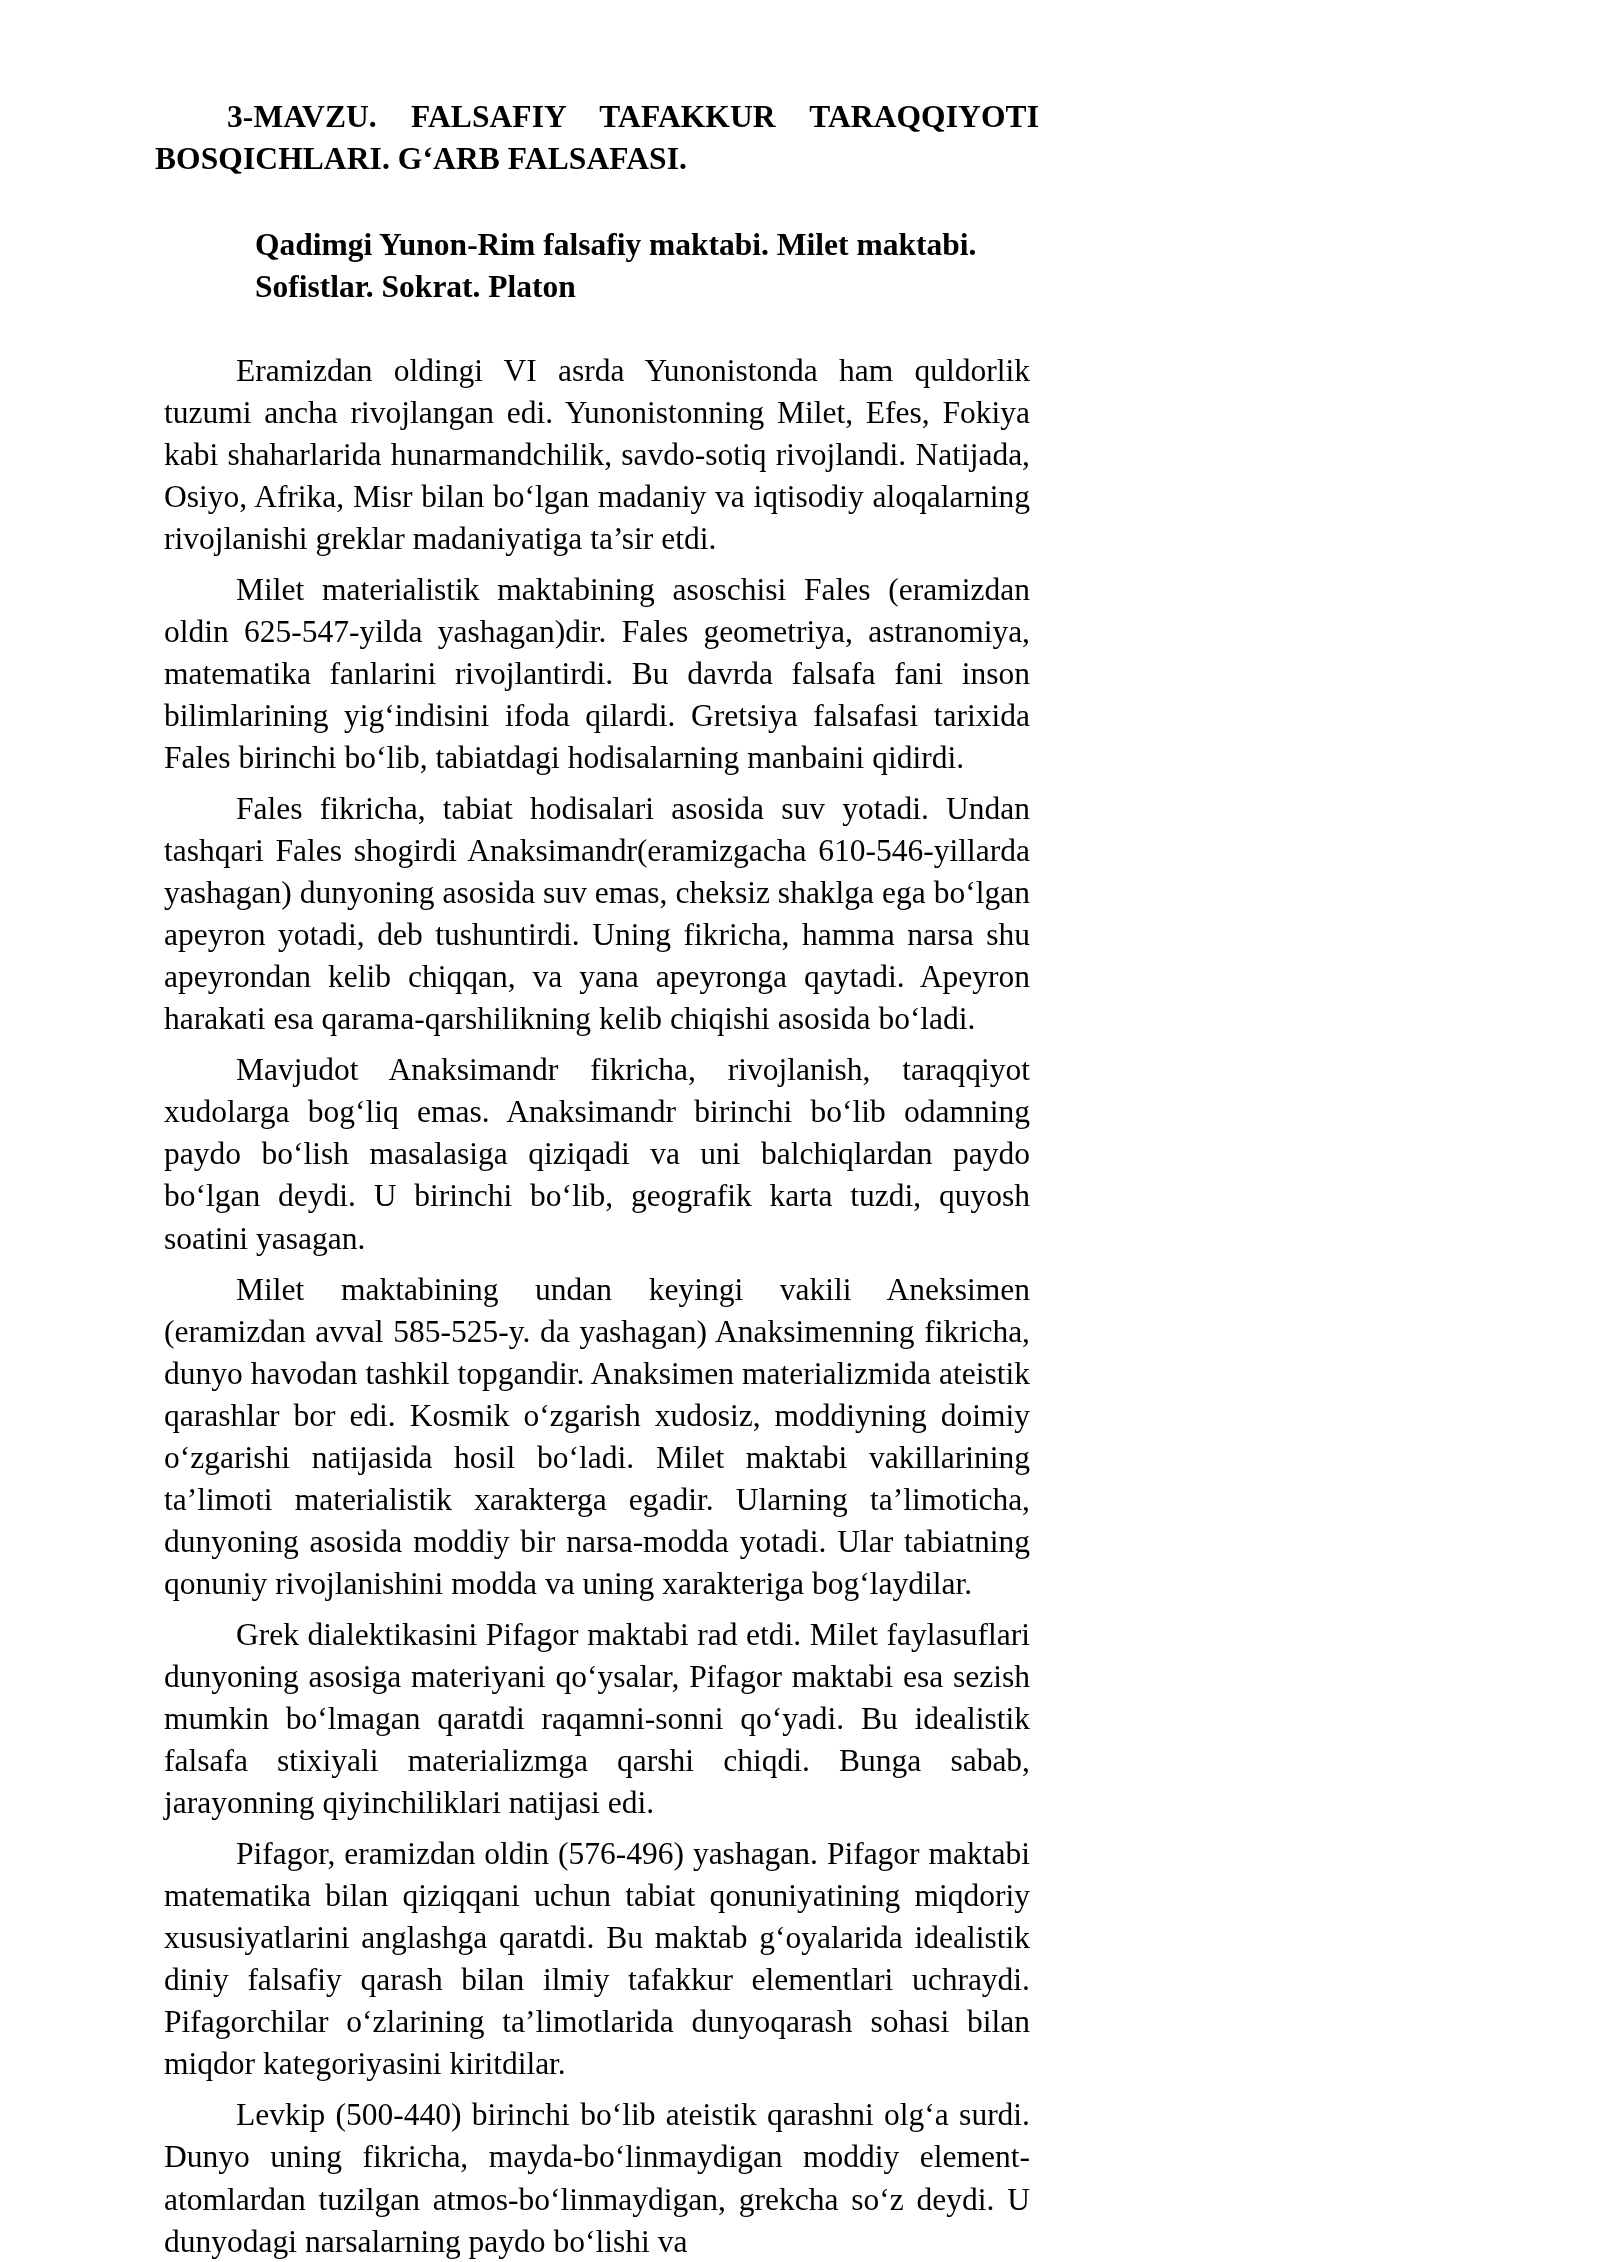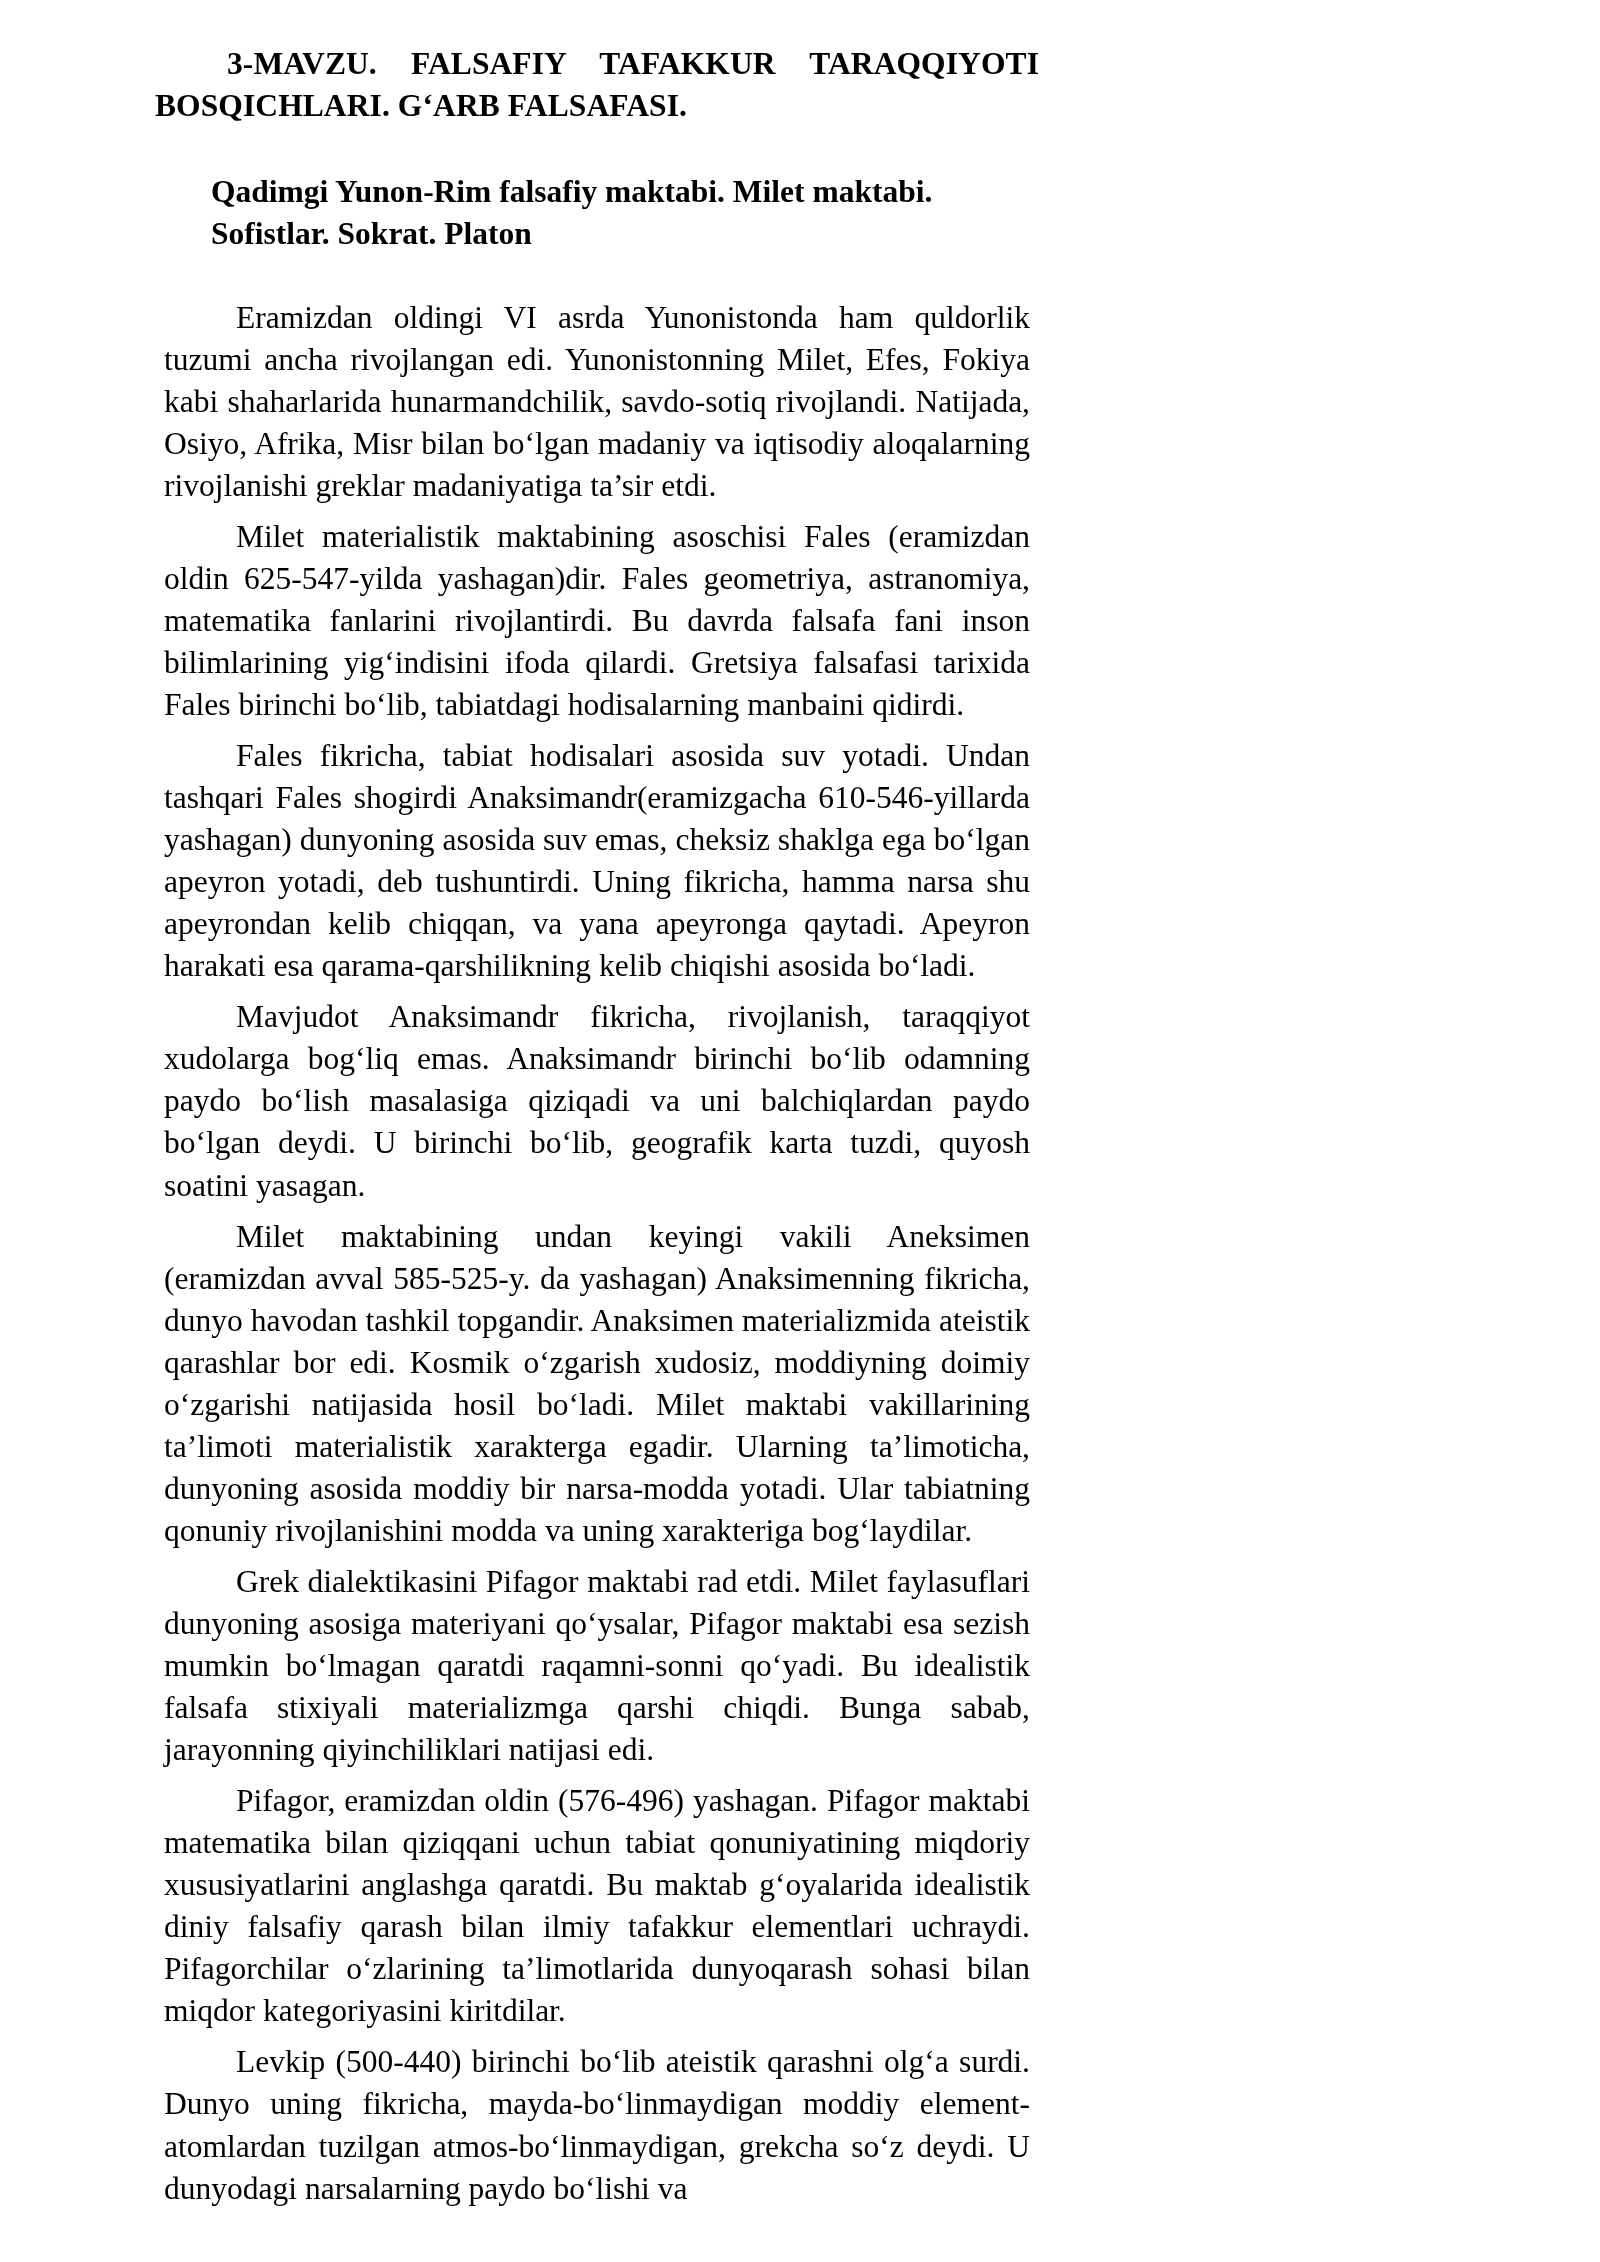--- a/index.html
+++ b/index.html
@@ -14,21 +14,21 @@
     color: #000000;
     -webkit-font-smoothing: antialiased;
   }
 
   .page {
     position: relative;
     width: 1600px;
     height: 2262px;
     background: #ffffff;
     box-sizing: border-box;
-    padding: 43px 0 0 0;
+    padding: 96px 0 0 0;
   }
 
   .content {
     width: 884px;
     margin: 0 auto 0 155px;
   }
 
   .doc-title {
     font-size: 31.5px;
     font-weight: bold;
@@ -37,21 +37,21 @@
     text-align-last: left;
     margin: 0 0 10px 0;
     text-indent: 72px;
     letter-spacing: 0.1px;
   }
 
   .subtitle {
     font-size: 31.5px;
     font-weight: bold;
     line-height: 1.33;
-    margin: 44px 0 0 56px;
+    margin: 44px 0 0 100px;
     width: 812px;
     text-align: left;
   }
 
   .body-block {
     margin-top: 42px;
   }
 
   p.para {
     font-size: 31.5px;

